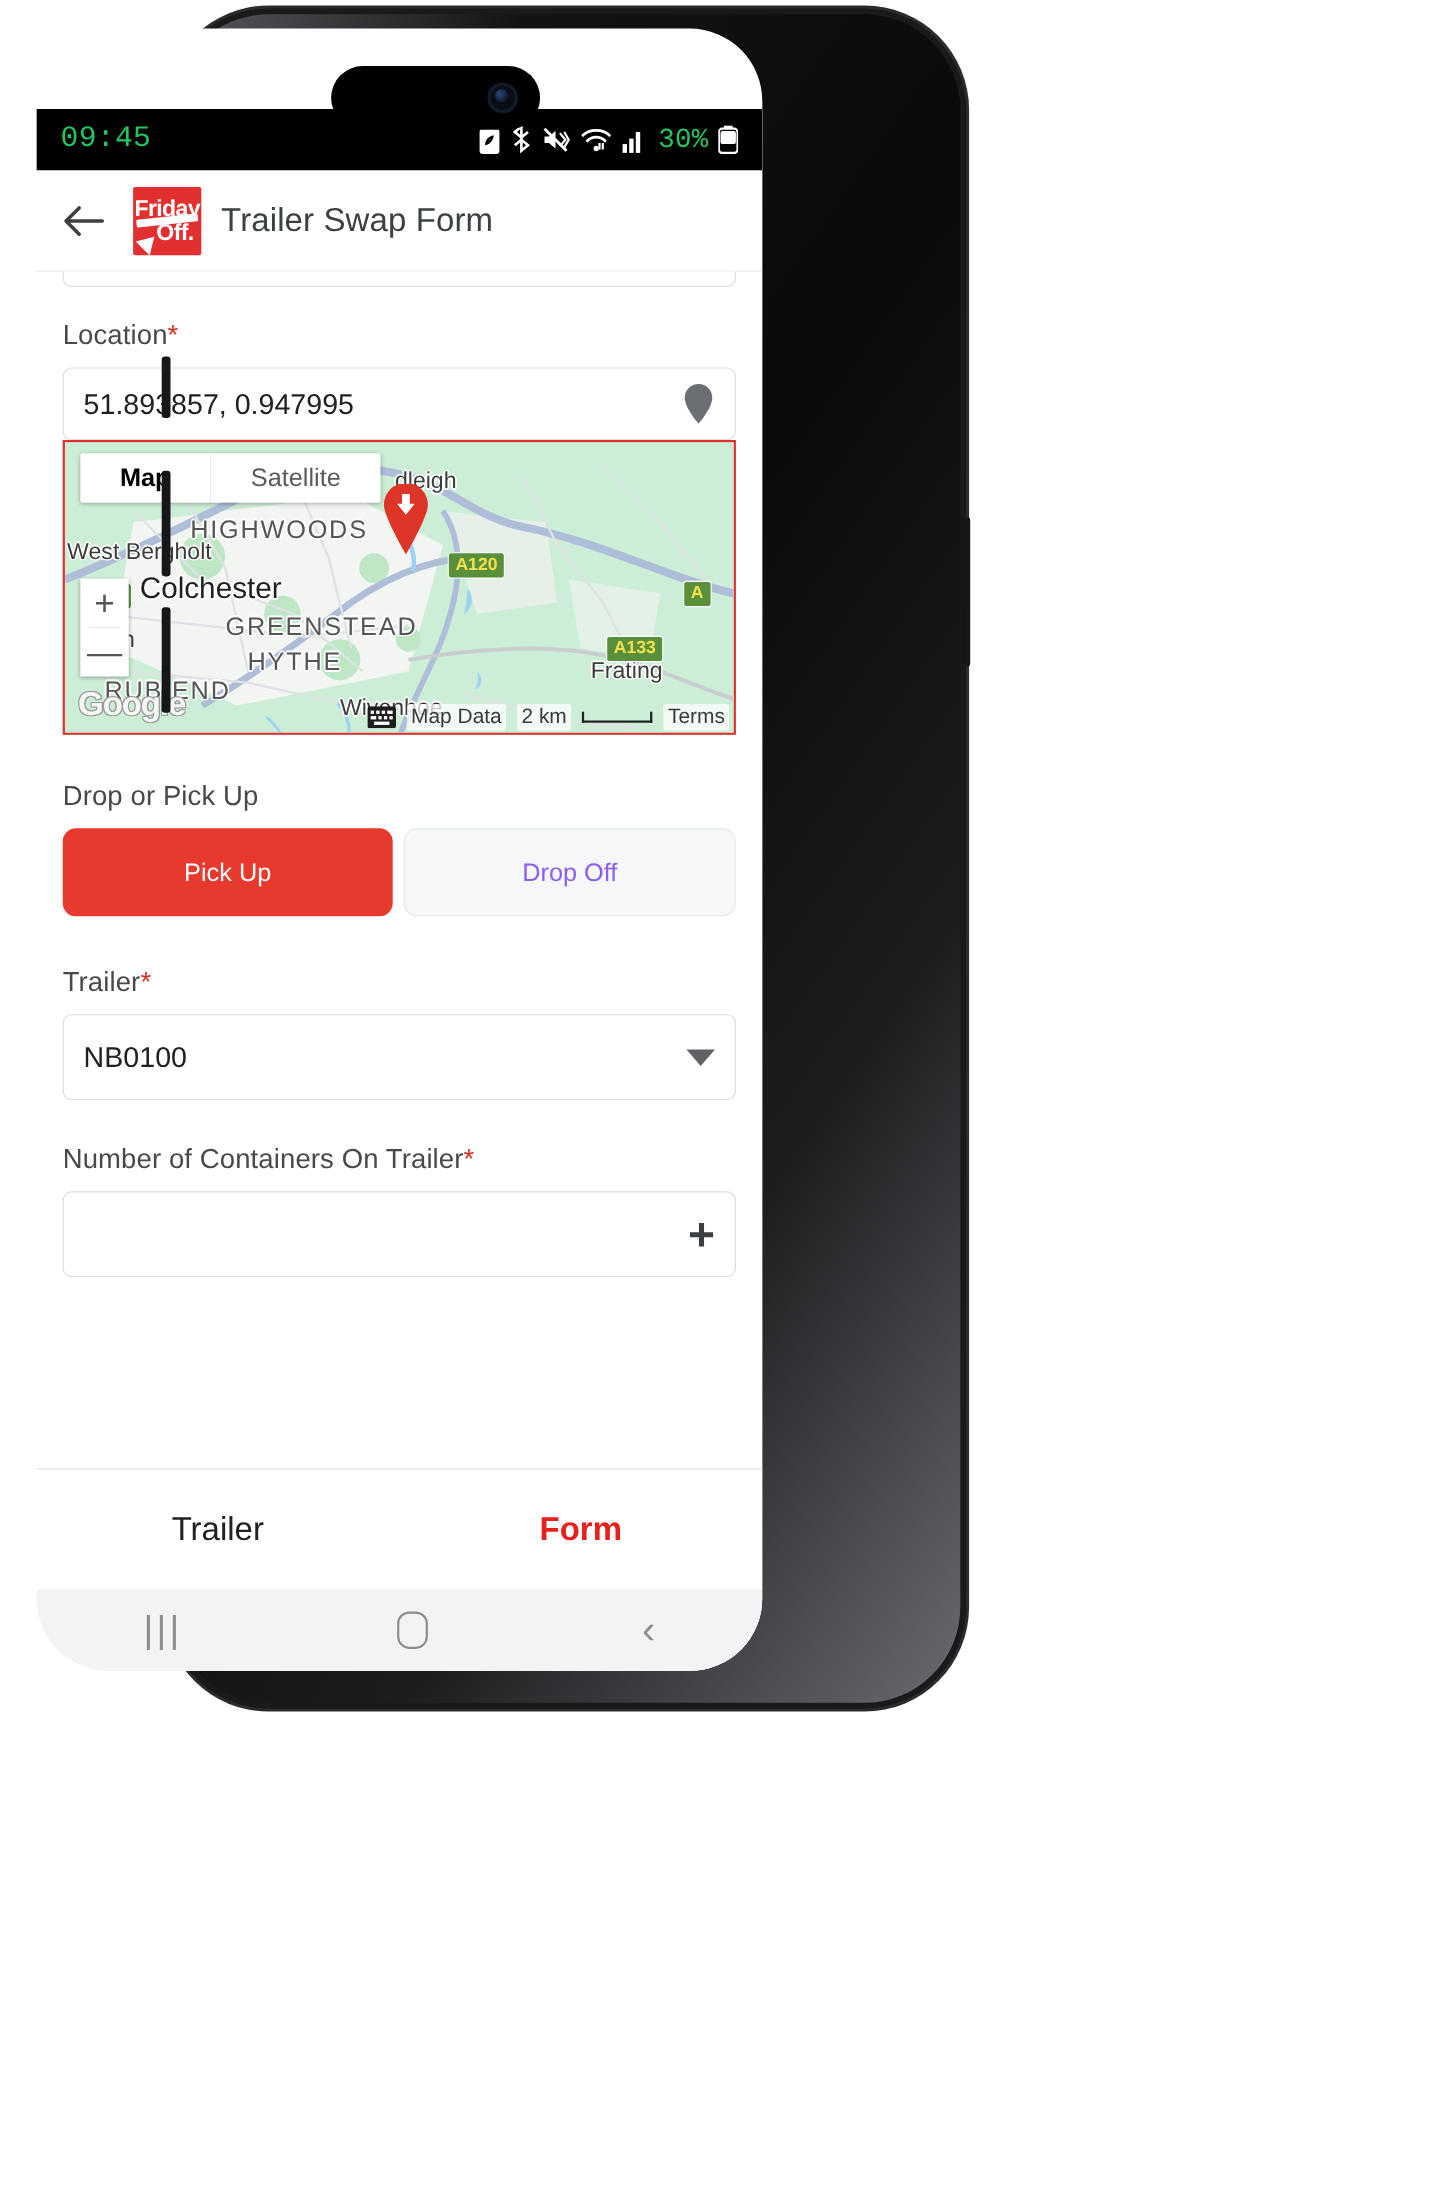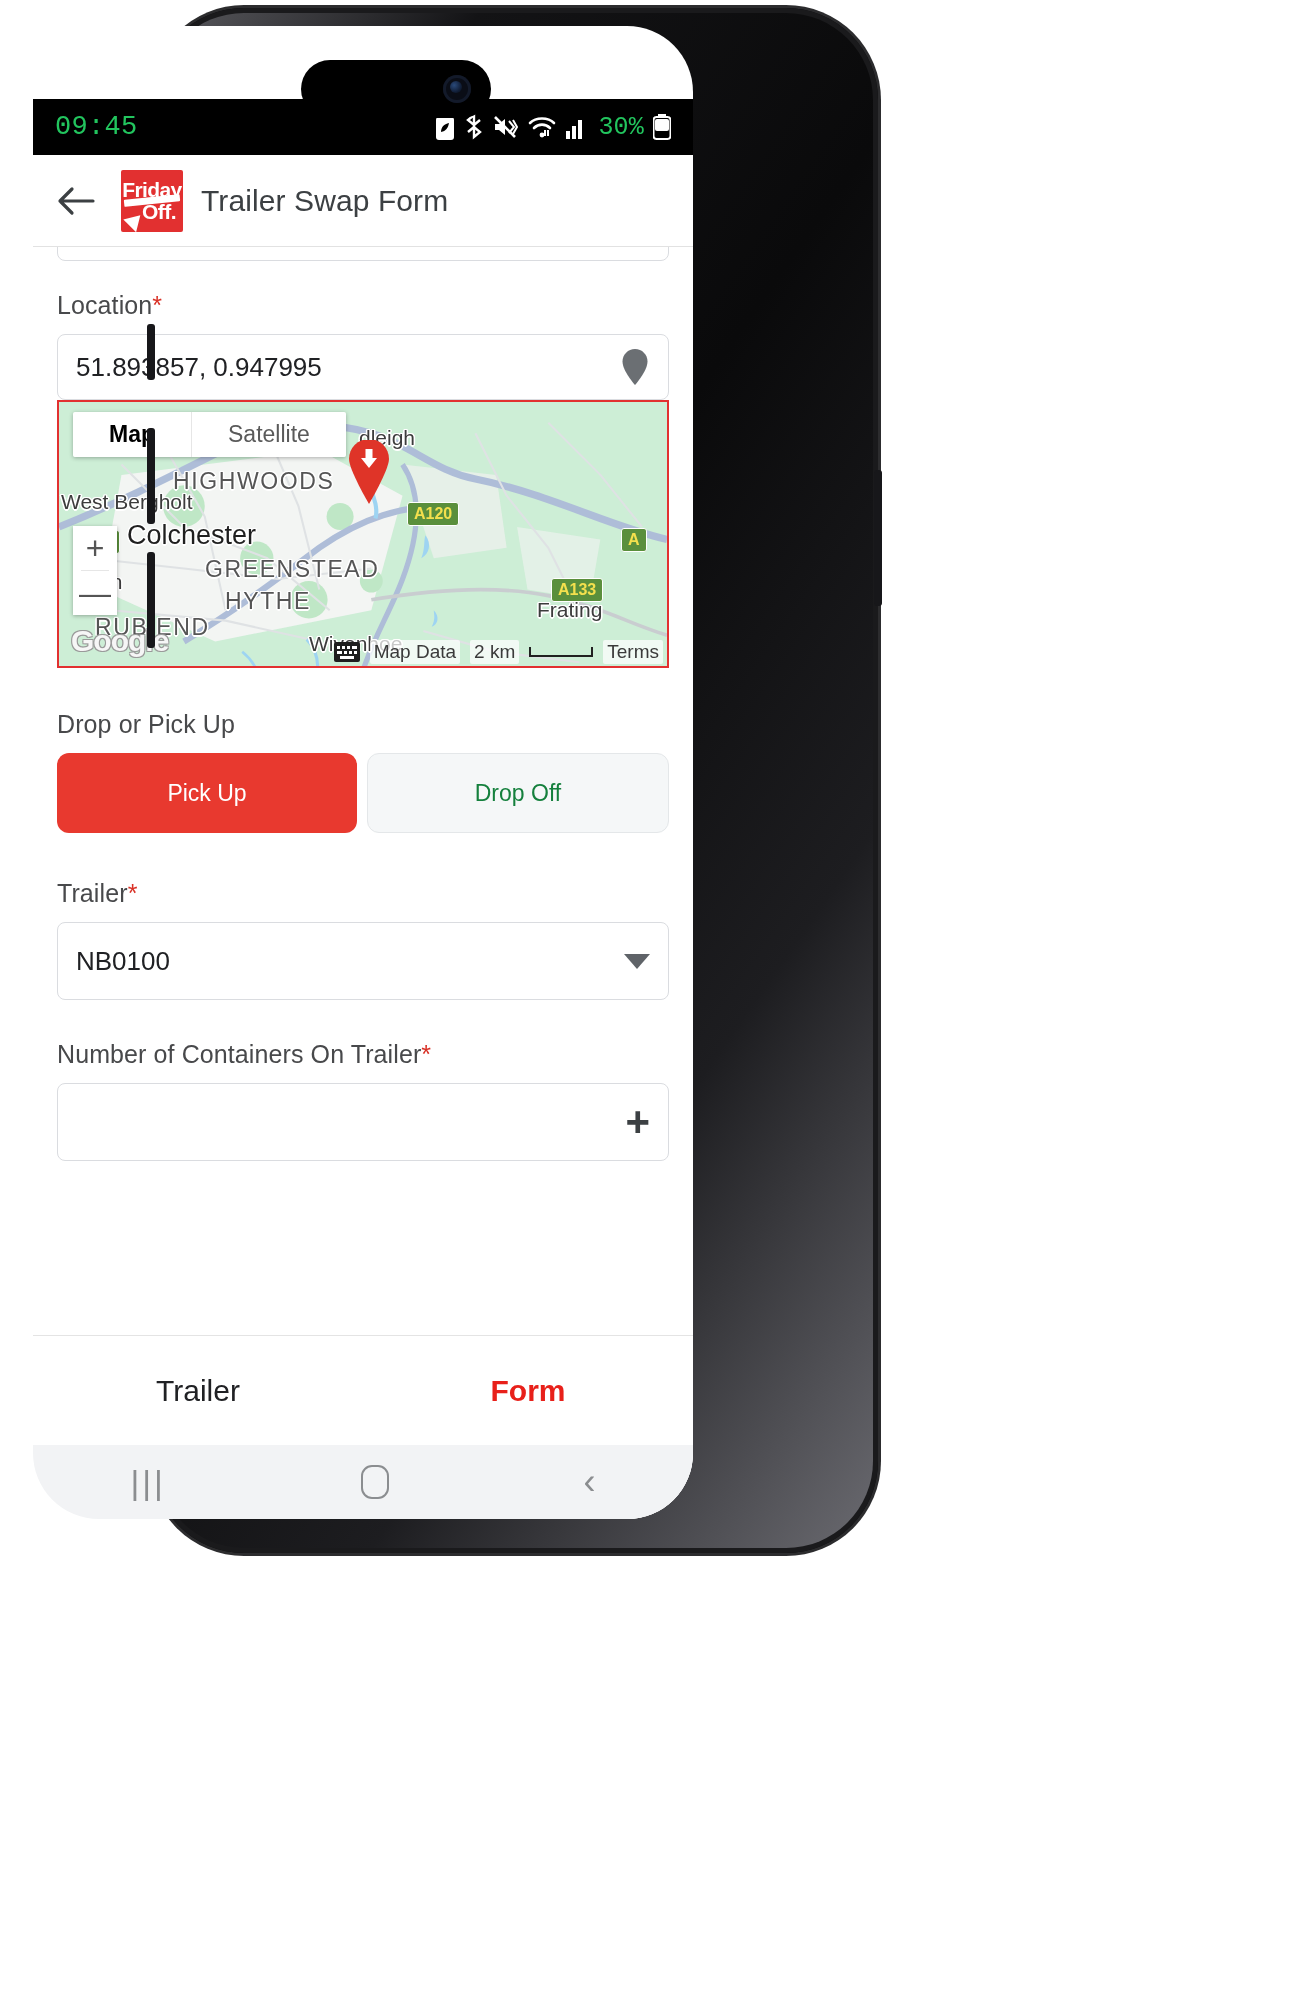--- a/index.html
+++ b/index.html
@@ -225,21 +225,21 @@
   }
 
   
   #choice-row { display: flex; gap: 10px; }
   .choice-btn {
     flex: 1; height: 80px; border-radius: 12px;
     display: flex; align-items: center; justify-content: center;
     font-size: 23px;
   }
   .choice-btn.selected { background: #e8392f; color: #fff; }
-  .choice-btn.unselected { background: #f5f7f8; color: #15803d; border: 1px solid #e4e7e9; }
+  .choice-btn.unselected { background: #f5f7f8; color: #8b5cf6; border: 1px solid #e4e7e9; }
 
   
   .select-input { height: 78px; }
   .caret-down {
     width: 0; height: 0;
     border-left: 13px solid transparent;
     border-right: 13px solid transparent;
     border-top: 15px solid #5f6368;
   }
   .plus-sign { font-size: 42px; color: #3c4043; line-height: 1; font-weight: bold; }

